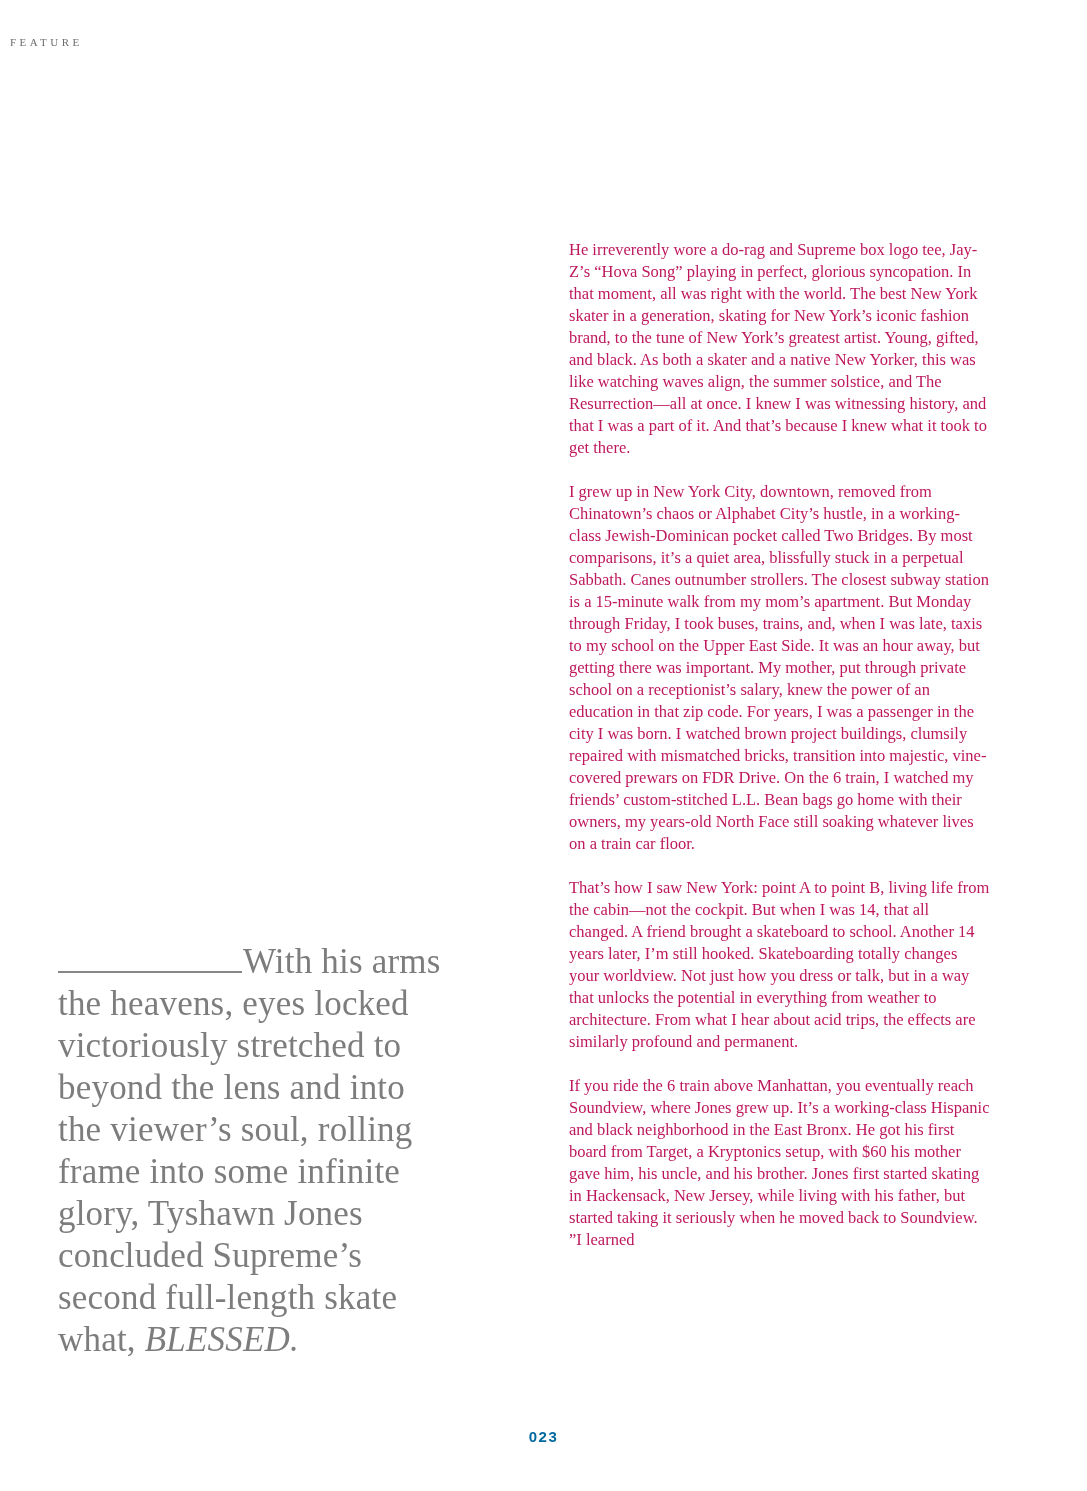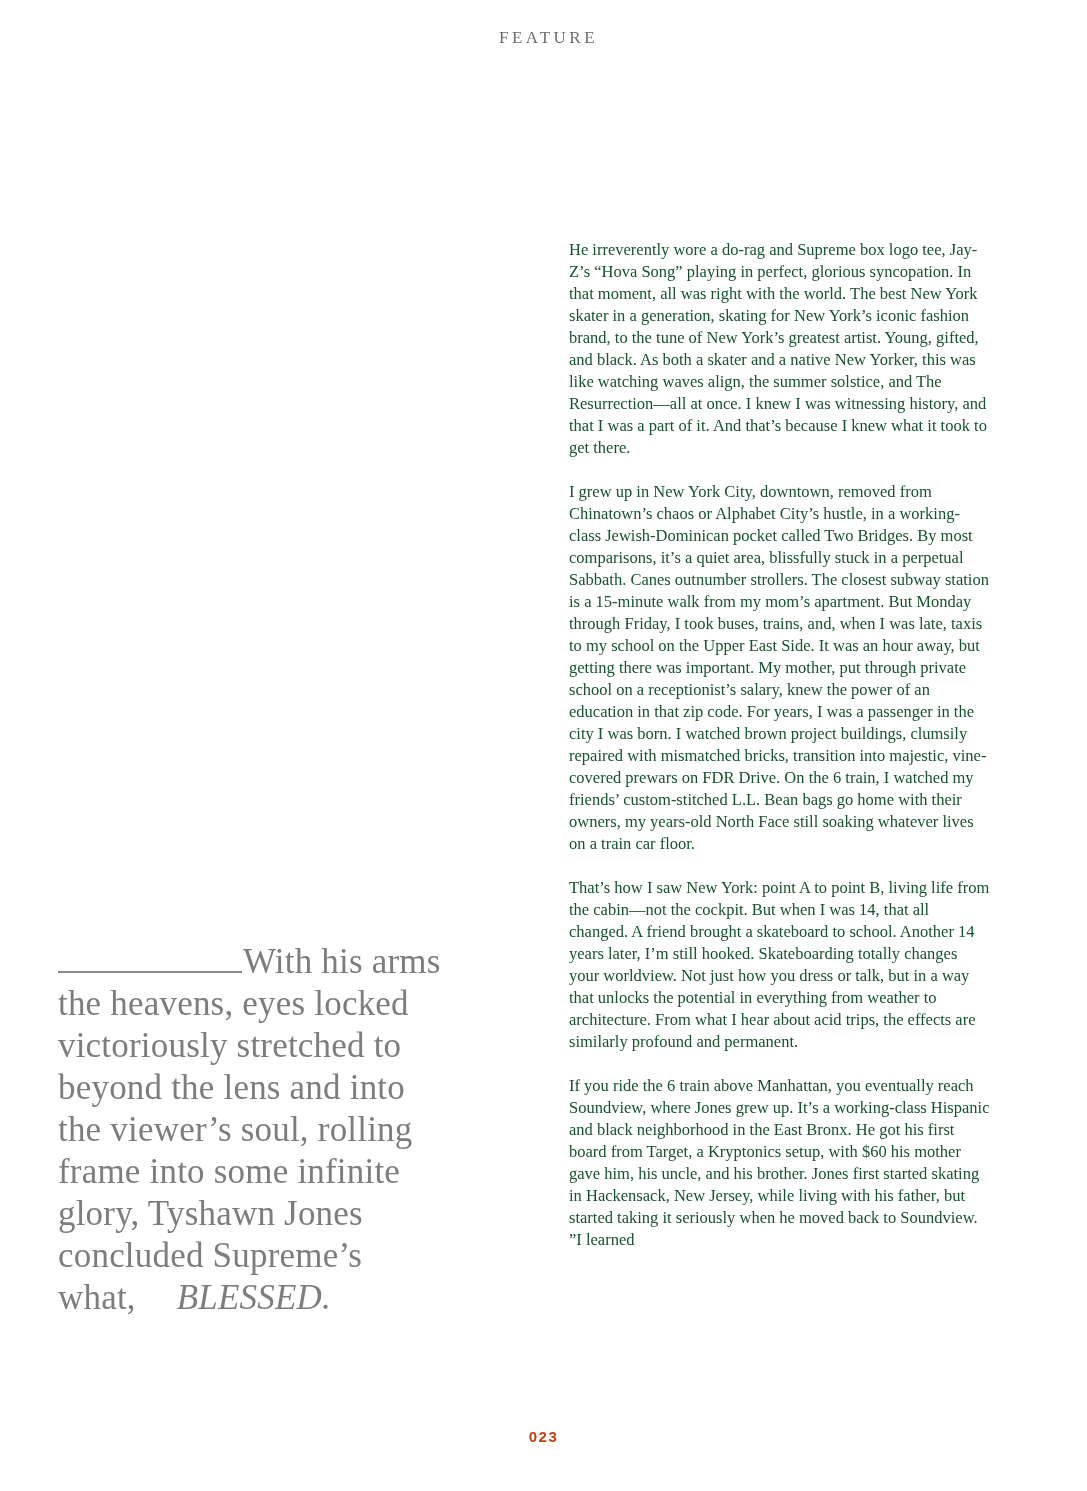--- a/index.html
+++ b/index.html
@@ -11,25 +11,24 @@
     position: relative;
     width: 1087px;
     height: 1491px;
     margin: 0 auto;
     background: #ffffff;
     font-family: "Liberation Serif", "DejaVu Serif", serif;
     overflow: hidden;
   }
   .section-label {
     position: absolute;
-    top: 28px;
+    top: 36px;
     left: 0;
     right: 0;
-    text-align: center;
-    font-size: 17px;
+    font-size: 11px;
     letter-spacing: 3.5px;
     color: #6d6d6d;
     text-indent: 10px; 
   }
   .pullquote {
     position: absolute;
     top: 941px;
     left: 58px;
     width: 480px;
     font-size: 35px;
@@ -42,67 +41,67 @@
   }
   .pq-rule {
     display: inline-block;
     width: 184px;
     height: 1.8px;
     background: #878787;
     margin-right: 1px;
   }
   .pq-italic {
     font-style: italic;
-    margin-left: 32px;
   }
   .body-col {
     position: absolute;
     top: 239px;
     left: 569px;
     width: 421px;
     font-size: 16.5px;
     line-height: 22px;
-    color: #14532d;
+    color: #be185d;
     text-align: left;
   }
   .body-col p {
     margin: 0 0 22px 0;
   }
   .body-col p:last-child {
     margin-bottom: 0;
   }
   .folio {
     position: absolute;
     top: 1428px;
     left: 0;
     right: 0;
     text-align: center;
     font-family: "Liberation Sans", "DejaVu Sans", sans-serif;
     font-size: 15px;
     font-weight: 700;
     letter-spacing: 1.5px;
-    color: #c2410c;
+    color: #0369a1;
   }
 </style>
 </head>
 <body>
 
 <div class="page">
 
   <div class="section-label">FEATURE</div>
 
   <aside class="pullquote">
     <div class="pq-line"><span class="pq-rule"></span><span>With his arms</span></div>
     <div class="pq-line">the heavens, eyes locked</div>
     <div class="pq-line">victoriously stretched to</div>
     <div class="pq-line">beyond the lens and into</div>
     <div class="pq-line">the viewer’s soul, rolling</div>
     <div class="pq-line">frame into some infinite</div>
     <div class="pq-line">glory, Tyshawn Jones</div>
     <div class="pq-line">concluded Supreme’s</div>
+    <div class="pq-line">second full-length skate</div>
     <div class="pq-line"><span>what, </span><span class="pq-italic">BLESSED.</span></div>
   </aside>
 
   <main class="body-col">
     <p>He irreverently wore a do-rag and Supreme box logo tee, Jay-Z’s “Hova Song” playing in perfect, glorious syncopation. In that moment, all was right with the world. The best New York skater in a generation, skating for New York’s iconic fashion brand, to the tune of New York’s greatest artist. Young, gifted, and black. As both a skater and a native New Yorker, this was like watching waves align, the summer solstice, and The Resurrection—all at once. I knew I was witnessing history, and that I was a part of it. And that’s because I knew what it took to get there.</p>
     <p>I grew up in New York City, downtown, removed from Chinatown’s chaos or Alphabet City’s hustle, in a working-class Jewish-Dominican pocket called Two Bridges. By most comparisons, it’s a quiet area, blissfully stuck in a perpetual Sabbath. Canes outnumber strollers. The closest subway station is a 15-minute walk from my mom’s apartment. But Monday through Friday, I took buses, trains, and, when I was late, taxis to my school on the Upper East Side. It was an hour away, but getting there was important. My mother, put through private school on a receptionist’s salary, knew the power of an education in that zip code. For years, I was a passenger in the city I was born. I watched brown project buildings, clumsily repaired with mismatched bricks, transition into majestic, vine-covered prewars on FDR Drive. On the 6 train, I watched my friends’ custom-stitched L.L. Bean bags go home with their owners, my years-old North Face still soaking whatever lives on a train car floor.</p>
     <p>That’s how I saw New York: point A to point B, living life from the cabin—not the cockpit. But when I was 14, that all changed. A friend brought a skateboard to school. Another 14 years later, I’m still hooked. Skateboarding totally changes your worldview. Not just how you dress or talk, but in a way that unlocks the potential in everything from weather to architecture. From what I hear about acid trips, the effects are similarly profound and permanent.</p>
     <p>If you ride the 6 train above Manhattan, you eventually reach Soundview, where Jones grew up. It’s a working-class Hispanic and black neighborhood in the East Bronx. He got his first board from Target, a Kryptonics setup, with $60 his mother gave him, his uncle, and his brother. Jones first started skating in Hackensack, New Jersey, while living with his father, but started taking it seriously when he moved back to Soundview. ”I learned</p>
   </main>
 

